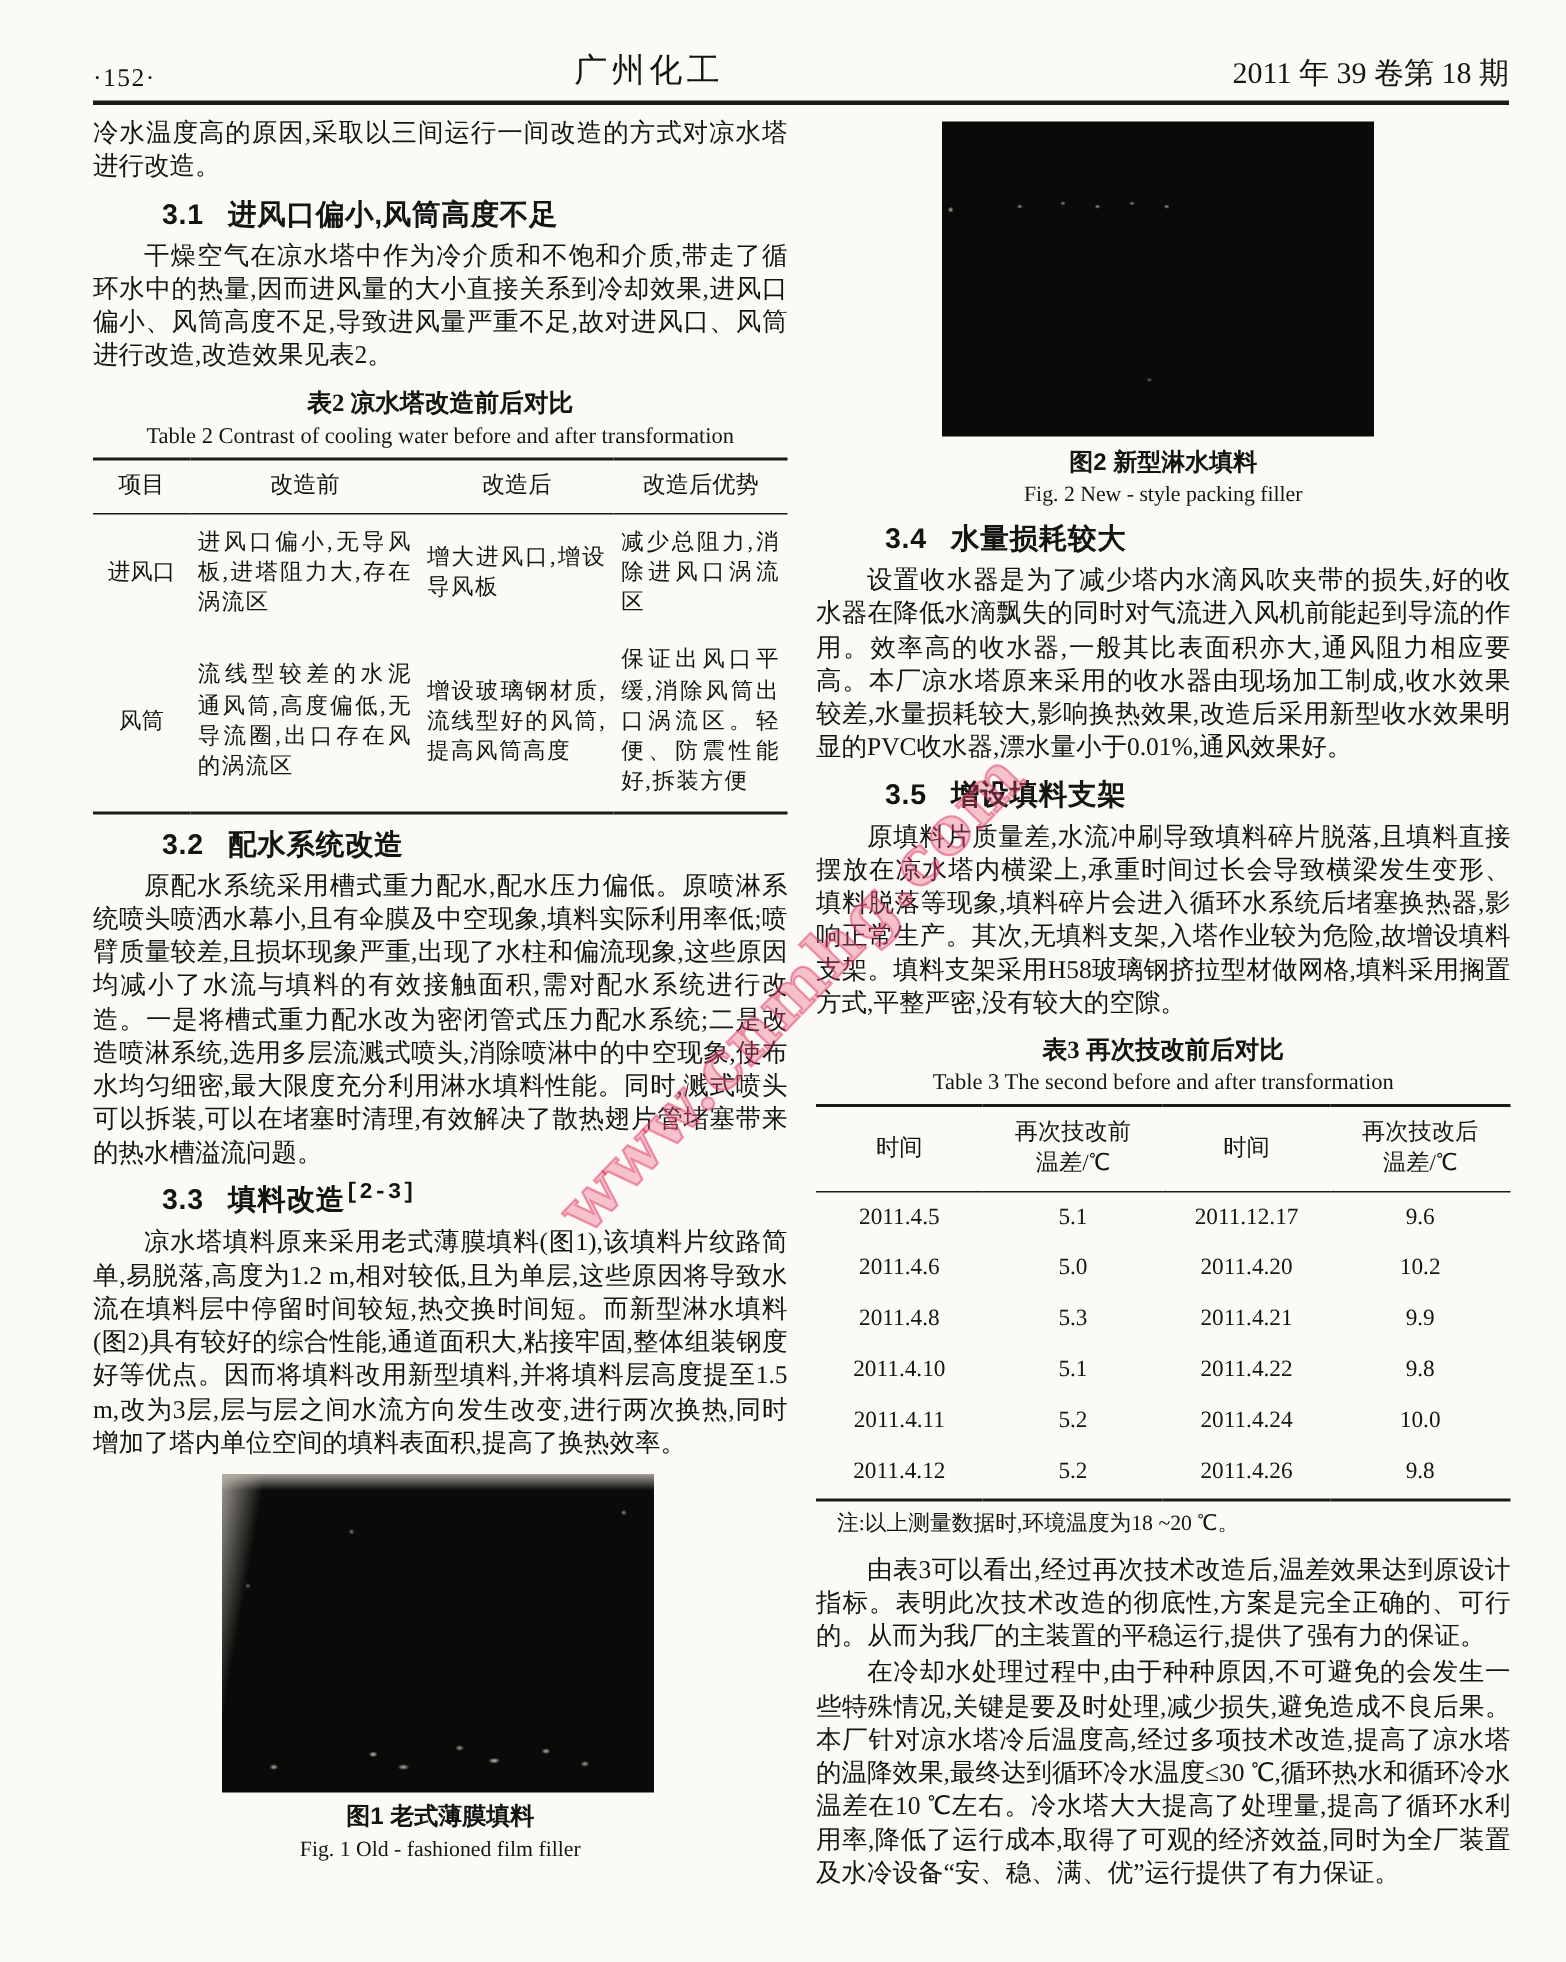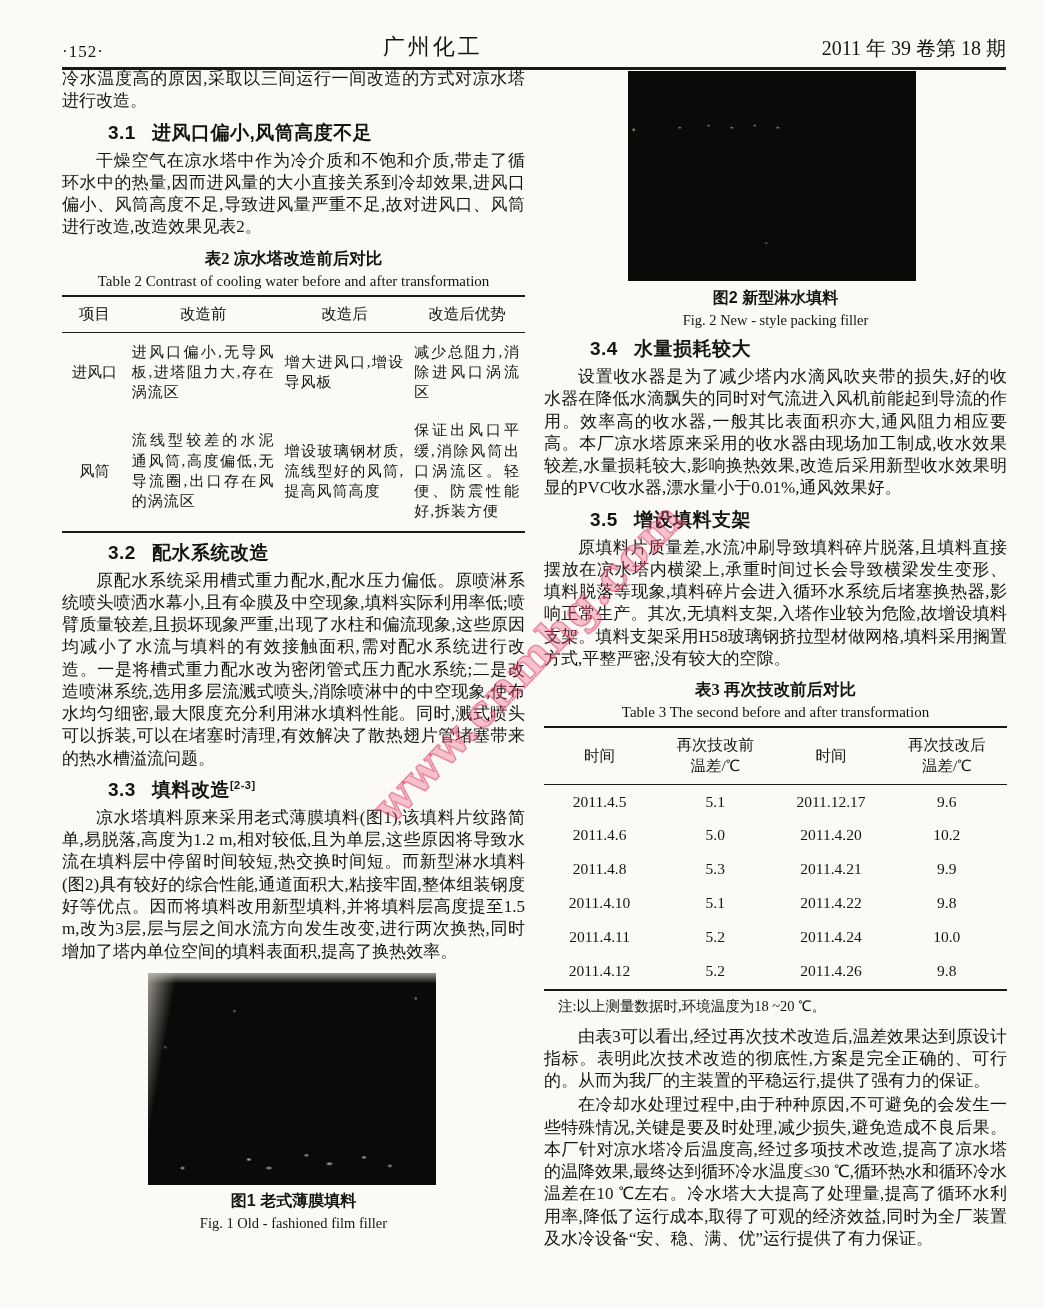--- a/index.html
+++ b/index.html
@@ -12,36 +12,36 @@
   .header {
     position:absolute; left:62px; top:28px; width:944px; height:34px;
     border-bottom:3.5px solid #1b1a18;
     display:flex; justify-content:space-between; align-items:flex-end;
     padding-bottom:5px;
   }
   .pgnum { font-size:17px; letter-spacing:1px; }
   .jtitle { font-size:22px; font-family:"Liberation Sans",sans-serif; letter-spacing:3px; transform:translateX(-30px); }
   .issue { font-size:20px; }
   
-  .col { position:absolute; top:68px; width:463px; }
+  .col { position:absolute; top:78px; width:463px; }
   .col.left { left:62px; }
   .col.right { left:544px; }
   .body {
     font-size:17px; line-height:1.31; text-align:justify;
     margin:0 0 2px 0; text-indent:2em;
   }
   .noindent { text-indent:0; }
   .sec-h {
     font-size:19px; font-weight:bold; font-family:"Liberation Sans",sans-serif;
     margin:7px 0 4px 0; letter-spacing:0.5px;
   }
   .sec-h .num { margin-right:16px;margin-left:46px; }
   .concl-h { font-size:21px; margin:16px 0 10px 0; }
   .concl-h .num { margin-right:22px; }
-  sup.ref { font-size:11px; font-weight:bold; font-family:Liberation Sans, sans-serif; }
+  sup.ref { font-size:15px; font-weight:bold; font-family:Liberation Mono, monospace; }
   
   .tbl-title-cn {
     text-align:center; font-weight:bold; font-size:16.5px;
     font-family:Liberation Serif, serif; margin-top:9px;
   }
   .tbl-title-en { text-align:center; font-size:15px; margin:3px 0 5px 0; }
   table.paper {
     width:100%; border-collapse:collapse;
     border-top:2.5px solid #1b1a18; border-bottom:2.5px solid #1b1a18;
     font-size:15px; line-height:1.35;

